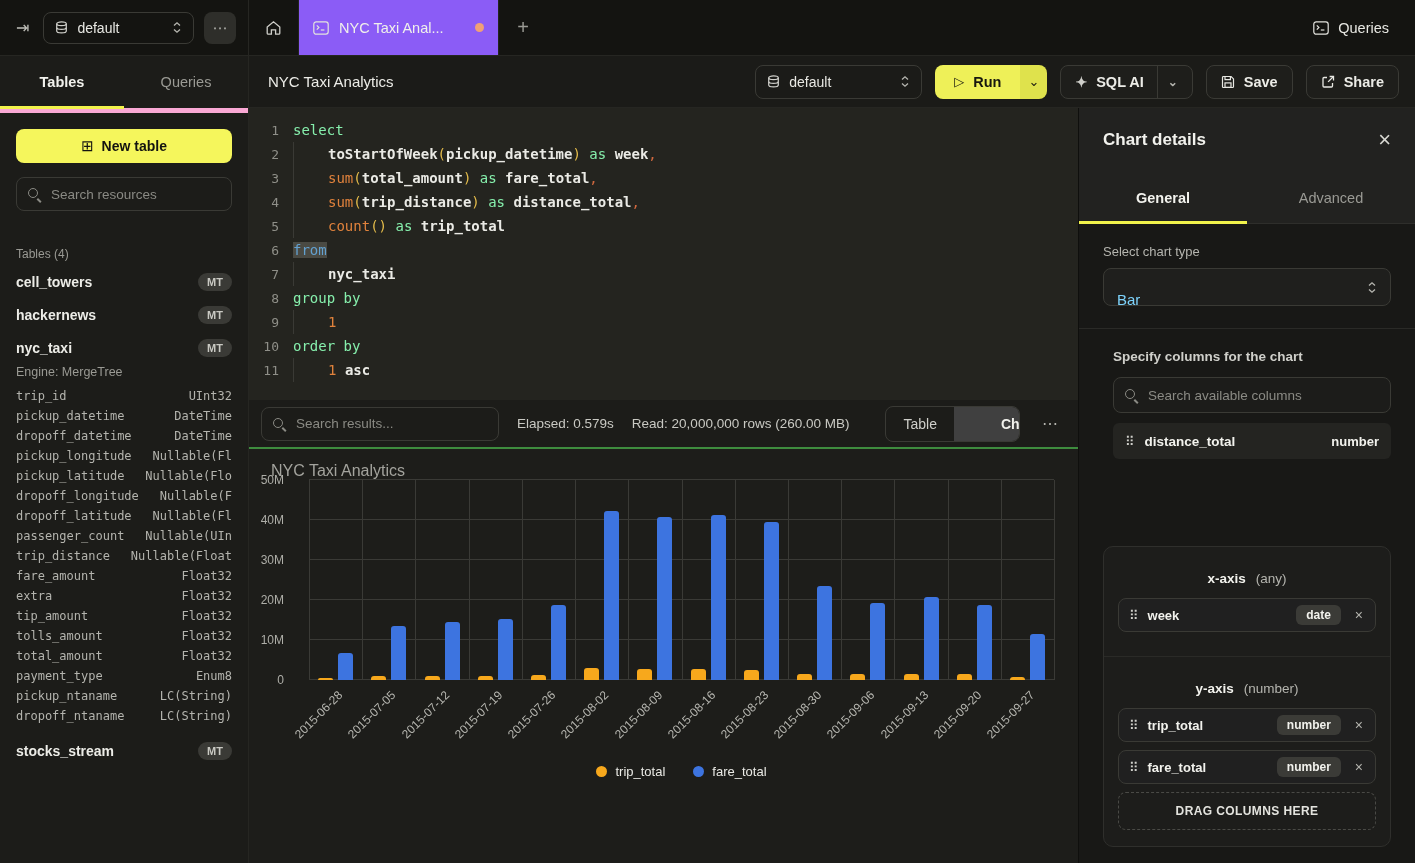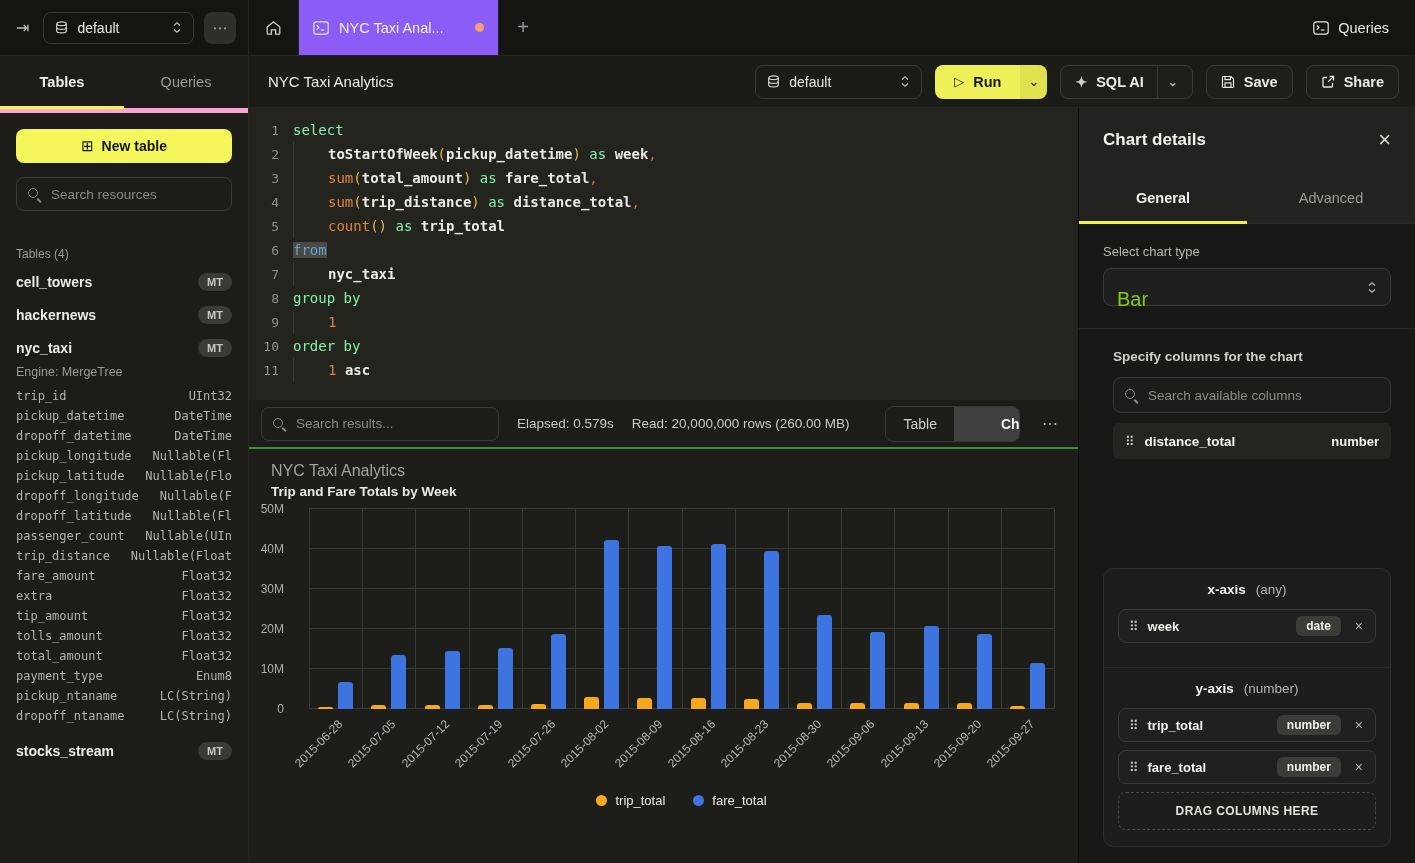--- a/index.html
+++ b/index.html
@@ -131,35 +131,35 @@
   .close-x{color:#d8d8d2;font-size:22px;line-height:1;cursor:pointer;}
   .panel-tabs{height:51px;flex:none;background:#222220;display:flex;border-bottom:1px solid #2e2e2b;}
   .p-tab{flex:1;display:flex;align-items:center;justify-content:center;font-size:14.5px;color:#9a9a94;
          cursor:pointer;position:relative;}
   .p-tab.active{color:#f2f2ed;font-weight:600;}
   .p-tab.active::after{content:"";position:absolute;left:0;right:0;bottom:-1px;height:3px;background:#f1f24b;}
   .panel-body{flex:1;display:flex;flex-direction:column;padding:20px 24px 16px;box-sizing:border-box;min-height:0;}
   .p-label{font-size:13px;color:#b5b5af;margin-bottom:9px;}
   .type-select{height:38px;border:1px solid #3a3a35;border-radius:8px;background:#1f1f1d;display:flex;
                align-items:center;padding:0 13px;cursor:pointer;box-sizing:border-box;}
-  .type-select .val{font-size:20px;color:#84cc16;flex:1;margin-top:25px;}
+  .type-select .val{font-size:15px;color:#7dd3fc;flex:1;margin-top:25px;}
   .p-divider{height:1px;background:#2a2a27;margin:22px -24px 0;}
   .spec-block{margin:20px 0 0 10px;}
   .spec-label{font-size:13.5px;font-weight:600;color:#cfcfca;margin-bottom:13px;}
   .spec-block .search-box{margin:0;height:36px;background:#1c1c1a;}
   .avail-row{margin-top:10px;height:36px;border-radius:6px;background:#242421;display:flex;align-items:center;
              gap:11px;padding:0 12px;box-sizing:border-box;cursor:grab;}
   .drag{color:#cfcfca;font-size:13px;letter-spacing:-1px;}
   .avail-name{font-size:13.5px;font-weight:700;color:#f2f2ed;flex:1;}
   .avail-type{font-size:13px;font-weight:700;color:#f2f2ed;}
   .p-spacer{flex:1;}
   .axes-group{flex:none;border:1px solid #2f2f2c;border-radius:10px;background:#1d1d1b;margin-top:12px;}
   .axis-sec{padding:13px 14px 16px;}
   .axis-sec + .axis-sec{border-top:1px solid #2a2a27;}
-  .axis-head{text-align:center;margin:0 0 12px;font-size:13.5px;}
+  .axis-head{text-align:center;margin:11px 0 12px;font-size:13.5px;}
   .axis-name{font-weight:700;color:#f2f2ed;}
   .axis-hint{color:#b5b5af;margin-left:6px;}
   .pill{height:34px;border:1px solid #3a3a35;border-radius:8px;background:#202020;display:flex;align-items:center;
         gap:10px;padding:0 10px;box-sizing:border-box;margin-bottom:8px;cursor:grab;}
   .pill-name{font-size:13px;font-weight:600;color:#f2f2ed;flex:1;}
   .pill-type{background:#3b3b37;border-radius:6px;padding:3px 10px;font-size:12px;font-weight:700;color:#f2f2ed;}
   .pill-x{color:#b5b5af;font-size:14px;margin:0 2px 0 4px;cursor:pointer;}
   .dropzone{height:36px;border:1px dashed #4a4a46;border-radius:8px;display:flex;align-items:center;
             justify-content:center;font-size:12px;font-weight:700;color:#e3e3de;letter-spacing:.4px;margin-top:4px;}
 </style>
@@ -429,21 +429,20 @@
             <div class="rb-spacer"></div>
             <div class="seg-toggle">
               <div class="seg">Table</div>
               <div class="seg active">Chart</div>
             </div>
             <span class="rb-more">⋯</span>
           </div>
           <div class="green-divider"></div>
           <div class="chart-panel">
             <div class="chart-title">NYC Taxi Analytics</div>
-            <div class="chart-subtitle">Trip and Fare Totals by Week</div>
             <div class="plot-row">
               <div class="yaxis">
                   <span class="ytick" style="bottom: 0%;">0</span>
                   <span class="ytick" style="bottom: 20%;">10M</span>
                   <span class="ytick" style="bottom: 40%;">20M</span>
                   <span class="ytick" style="bottom: 60%;">30M</span>
                   <span class="ytick" style="bottom: 80%;">40M</span>
                   <span class="ytick" style="bottom: 100%;">50M</span>
                 </div>
               <div class="plot">

